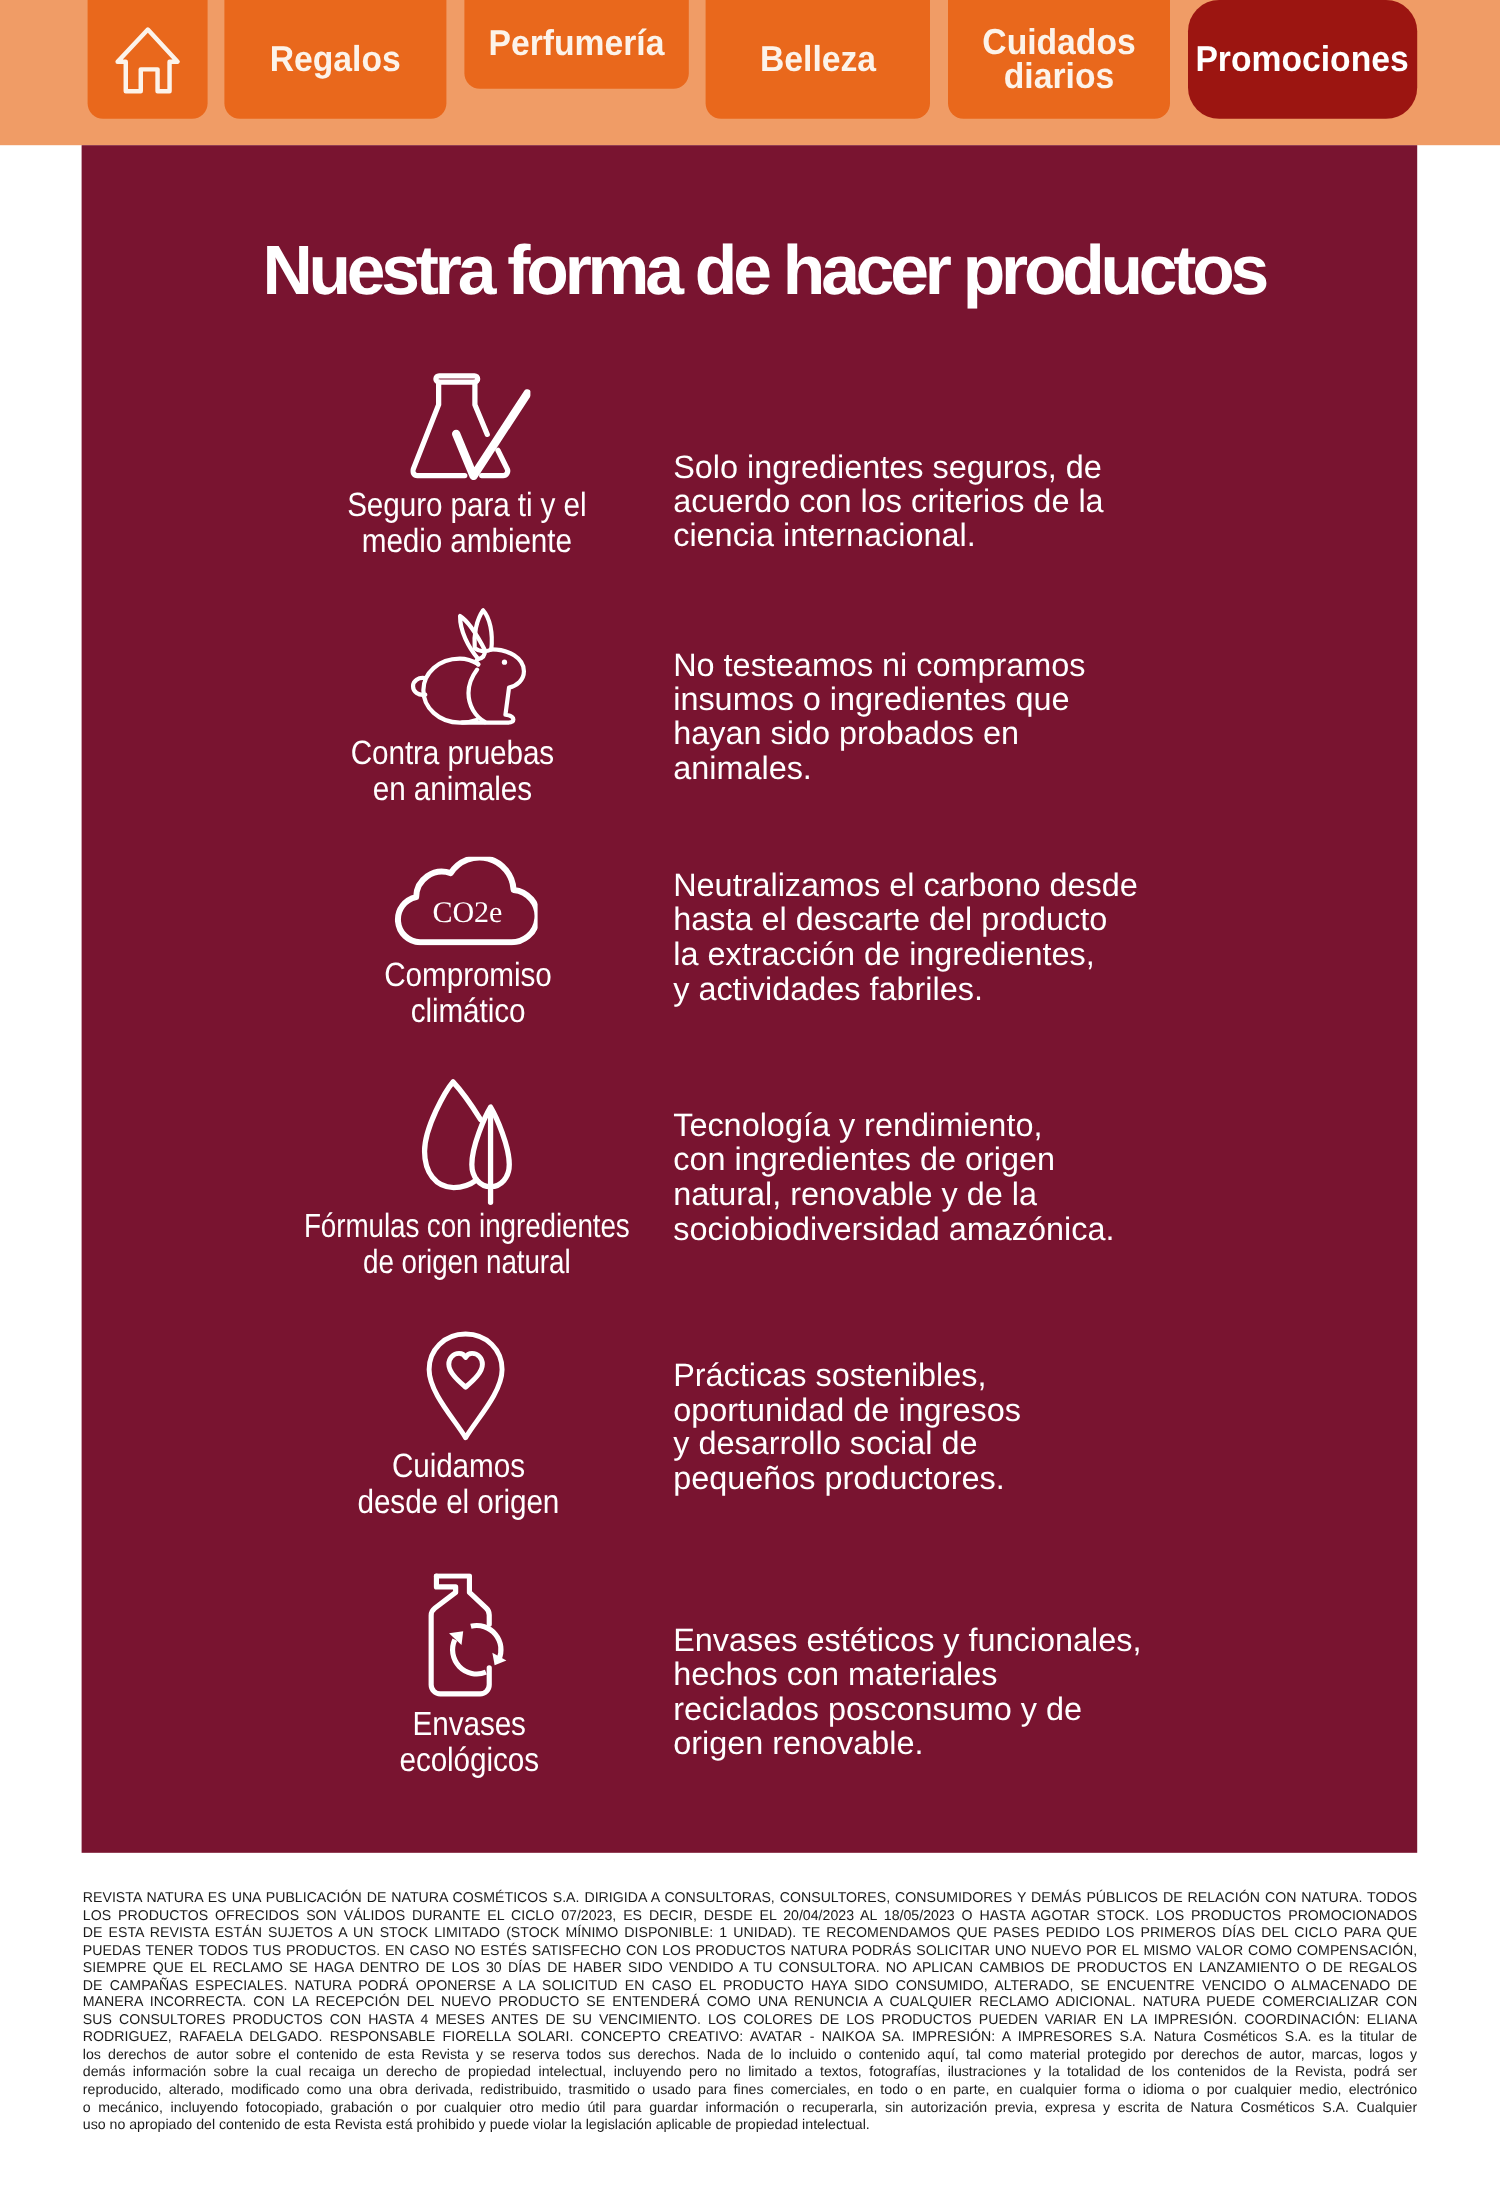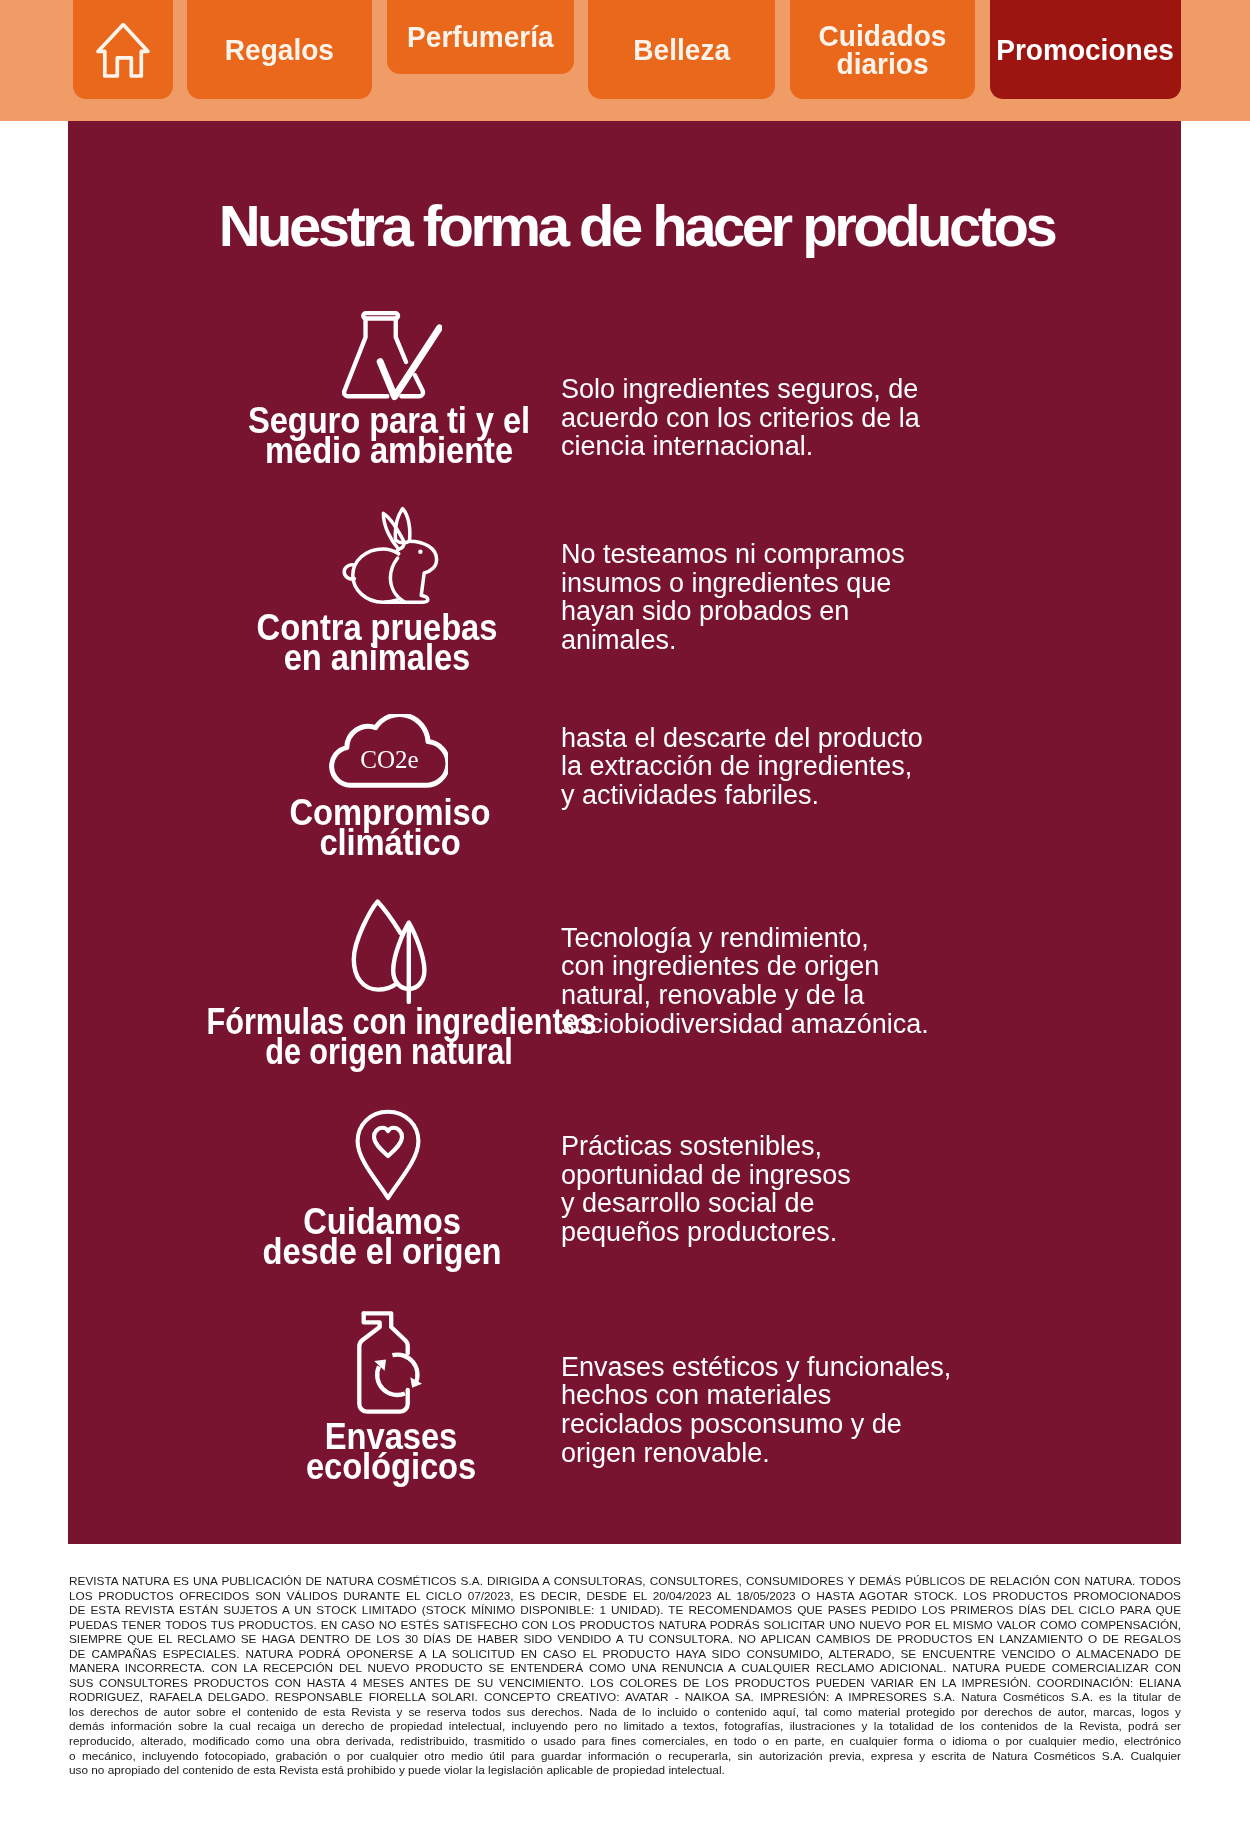--- a/index.html
+++ b/index.html
@@ -5,33 +5,33 @@
   html,body{margin:0;padding:0;background:#ffffff;}
   body{width:1250px;height:1827px;font-family:"Liberation Sans",sans-serif;}
   .page{position:relative;width:1250px;height:1827px;overflow:hidden;background:#fff;}
 
   
   .navbar{position:absolute;left:0;top:0;width:1250px;height:121px;background:#F09C66;padding-left:36px;}
   .navtile{position:absolute;top:0;border-radius:0 0 13px 13px;background:#E9681C;
            display:flex;align-items:center;justify-content:center;text-align:center;
            color:#FCF3EA;font-weight:700;font-size:30px;line-height:27.6px;letter-spacing:0;}
   .navtile .lbl{transform:scaleX(0.935);transform-origin:center;}
-  .navtile.promo{background:#9C1511;color:#fff;}
+  .navtile.promo{background:#9C1511;color:#fff;border-radius:26px;}
 
   .home-ico{width:56px;height:58px;display:block;}
 
   
   .content{position:absolute;left:68px;top:121px;width:1113px;height:1423px;background:#791430;}
   .title{position:absolute;left:0;top:0;width:1113px;text-align:center;color:#fff;
          font-weight:700;font-size:58px;letter-spacing:-3.5px;line-height:58px;padding-left:24px;box-sizing:border-box;}
 
   .row{position:absolute;left:0;width:1113px;}
   .icowrap{position:absolute;display:flex;align-items:flex-start;justify-content:center;}
   .icolabel{position:absolute;width:440px;text-align:center;white-space:nowrap;
-            color:#fff;font-weight:700;font-size:37px;line-height:30px;letter-spacing:-0.1px;}
+            color:#fff;font-weight:400;font-size:28px;line-height:30px;letter-spacing:-0.1px;}
   .icolabel .ln{display:block;transform:scaleX(0.885);transform-origin:center;}
   #lbl4 .ln{transform:scaleX(0.829);}
   .ln{display:block;}
   .desc{position:absolute;left:493px;width:480px;color:#fff;font-weight:400;white-space:nowrap;
         font-size:27px;line-height:28.7px;letter-spacing:0px;}
 
   
   .footer{position:absolute;left:69px;top:1574px;width:1112px;color:#1b1b1b;
           font-size:11.8px;line-height:14.55px;}
   .fline{text-align:justify;text-align-last:justify;height:14.55px;white-space:normal;}
@@ -119,20 +119,21 @@
           <svg width="121" height="74" viewBox="0 0 121 74">
             <path d="M23.0 71.2 a19.0 19.0 0 0 1 -3.2 -37.6 a21.5 21.5 0 0 1 28.8 -20.0 a28.5 28.5 0 0 1 52.4 14.0 a16.5 16.5 0 0 1 -4.0 43.6 z" fill="none" stroke="#fff" stroke-width="5.0" stroke-linejoin="round"></path>
             <text x="62.5" y="54" text-anchor="middle" font-family="'Liberation Serif',serif" font-size="25" fill="#fff">CO2e</text>
           </svg>
         </div>
         <div class="icolabel" style="left:101.6px;top:677.1px;">
           <span class="ln">Compromiso</span>
           <span class="ln">climático</span>
         </div>
       <div class="desc" style="top:602.6px;">
+          <span class="ln">Neutralizamos el carbono desde</span>
           <span class="ln">hasta el descarte del producto</span>
           <span class="ln">la extracción de ingredientes,</span>
           <span class="ln">y actividades fabriles.</span>
         </div>
     </div>
 
     <div class="row">
       <div class="icowrap" style="left:283.0px;top:778.0px;width:83px;height:106px;">
           <svg width="83" height="106" viewBox="0 0 83 106" fill="none" stroke="#fff" stroke-width="4.4" stroke-linecap="round" stroke-linejoin="round">
             <path d="M49.5 34.0 C42.0 22.0 31.8 8.2 26.5 2.6 C20.2 9.8 2.8 40.6 2.8 60.4 C2.8 77.8 12.0 90.6 27.0 90.6 C34.4 90.6 41.0 88.2 46.2 84.2"></path>

